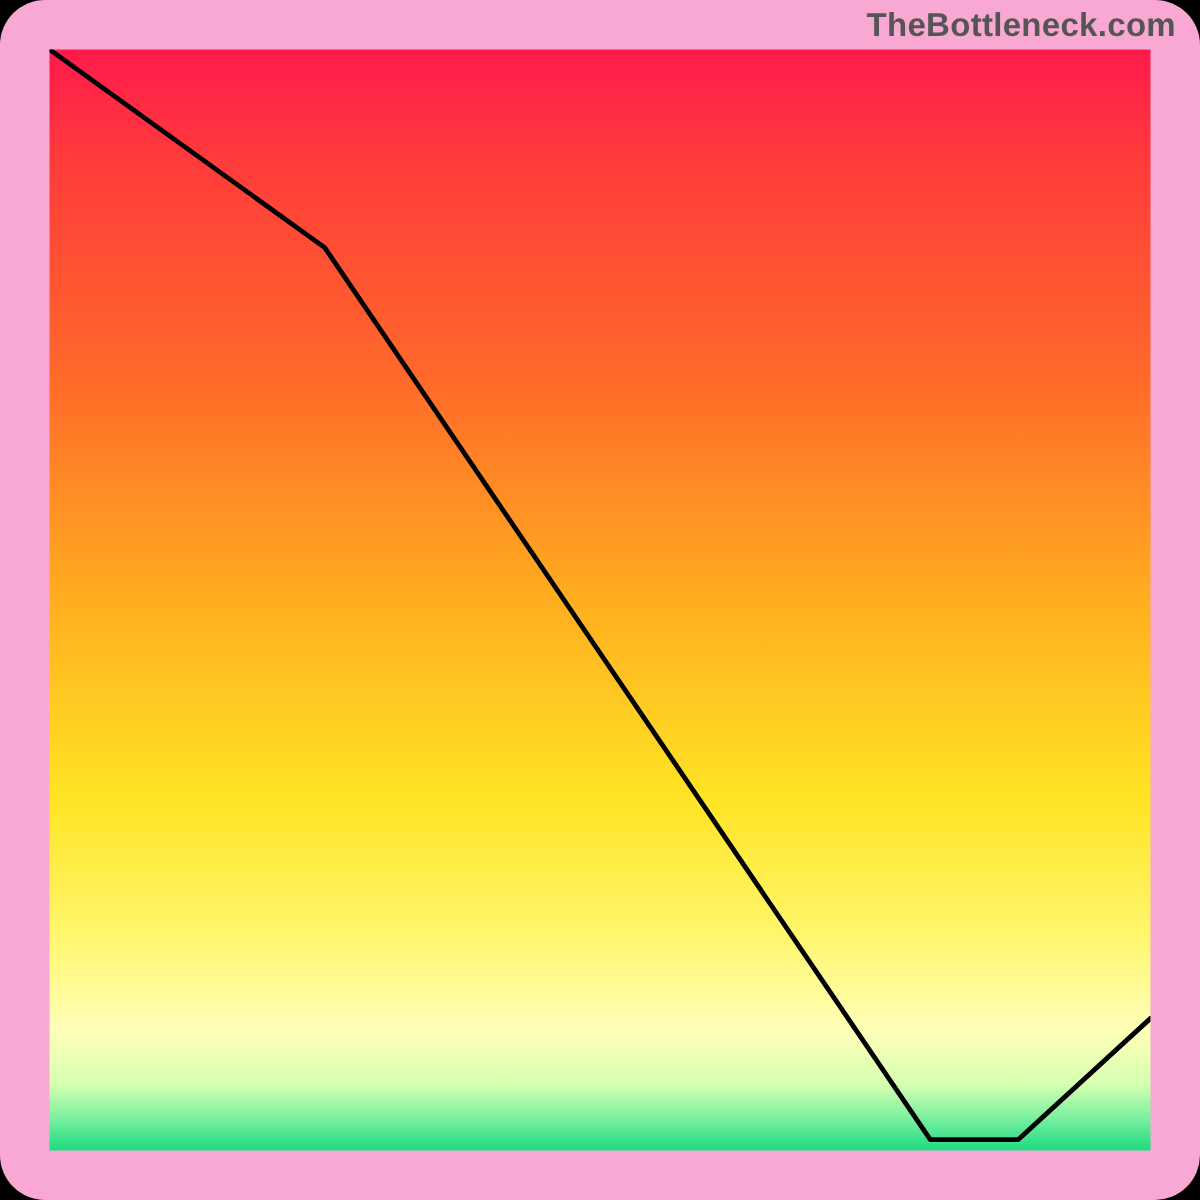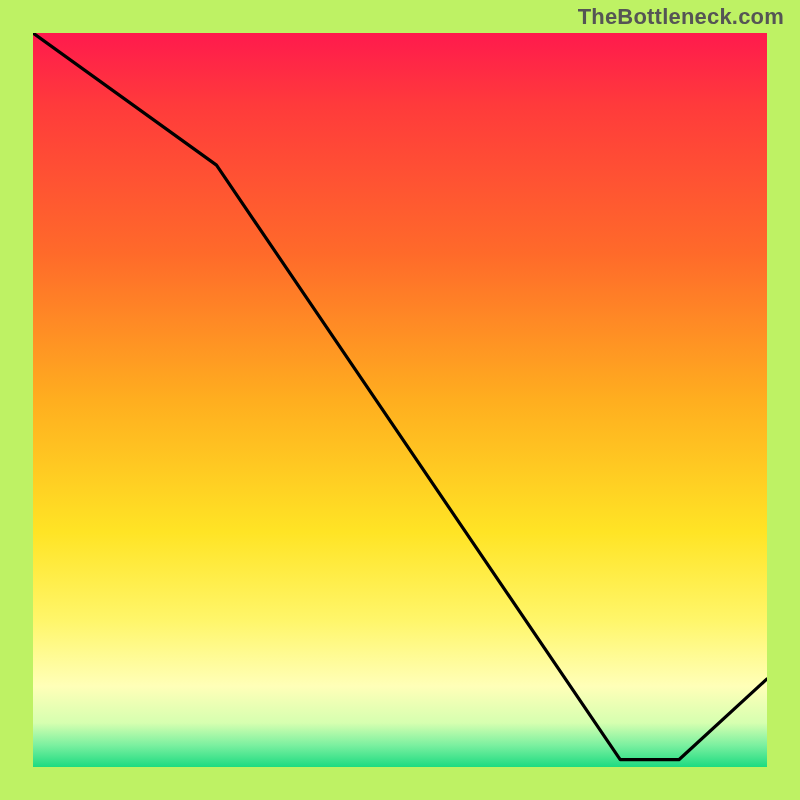--- a/index.html
+++ b/index.html
@@ -8,21 +8,22 @@
     width: 800px;
     height: 800px;
     background: #000;
     font-family: Arial, Helvetica, sans-serif;
     overflow: hidden;
   }
   .frame {
     position: relative;
     width: 800px;
     height: 800px;
-    background: #bef264;
+    background: #f9a8d4;
+    border-radius: 30px;
   }
   .watermark {
     position: absolute;
     top: 4px;
     right: 16px;
     color: #555;
     font-size: 22px;
     font-weight: 600;
     letter-spacing: 0.2px;
   }

